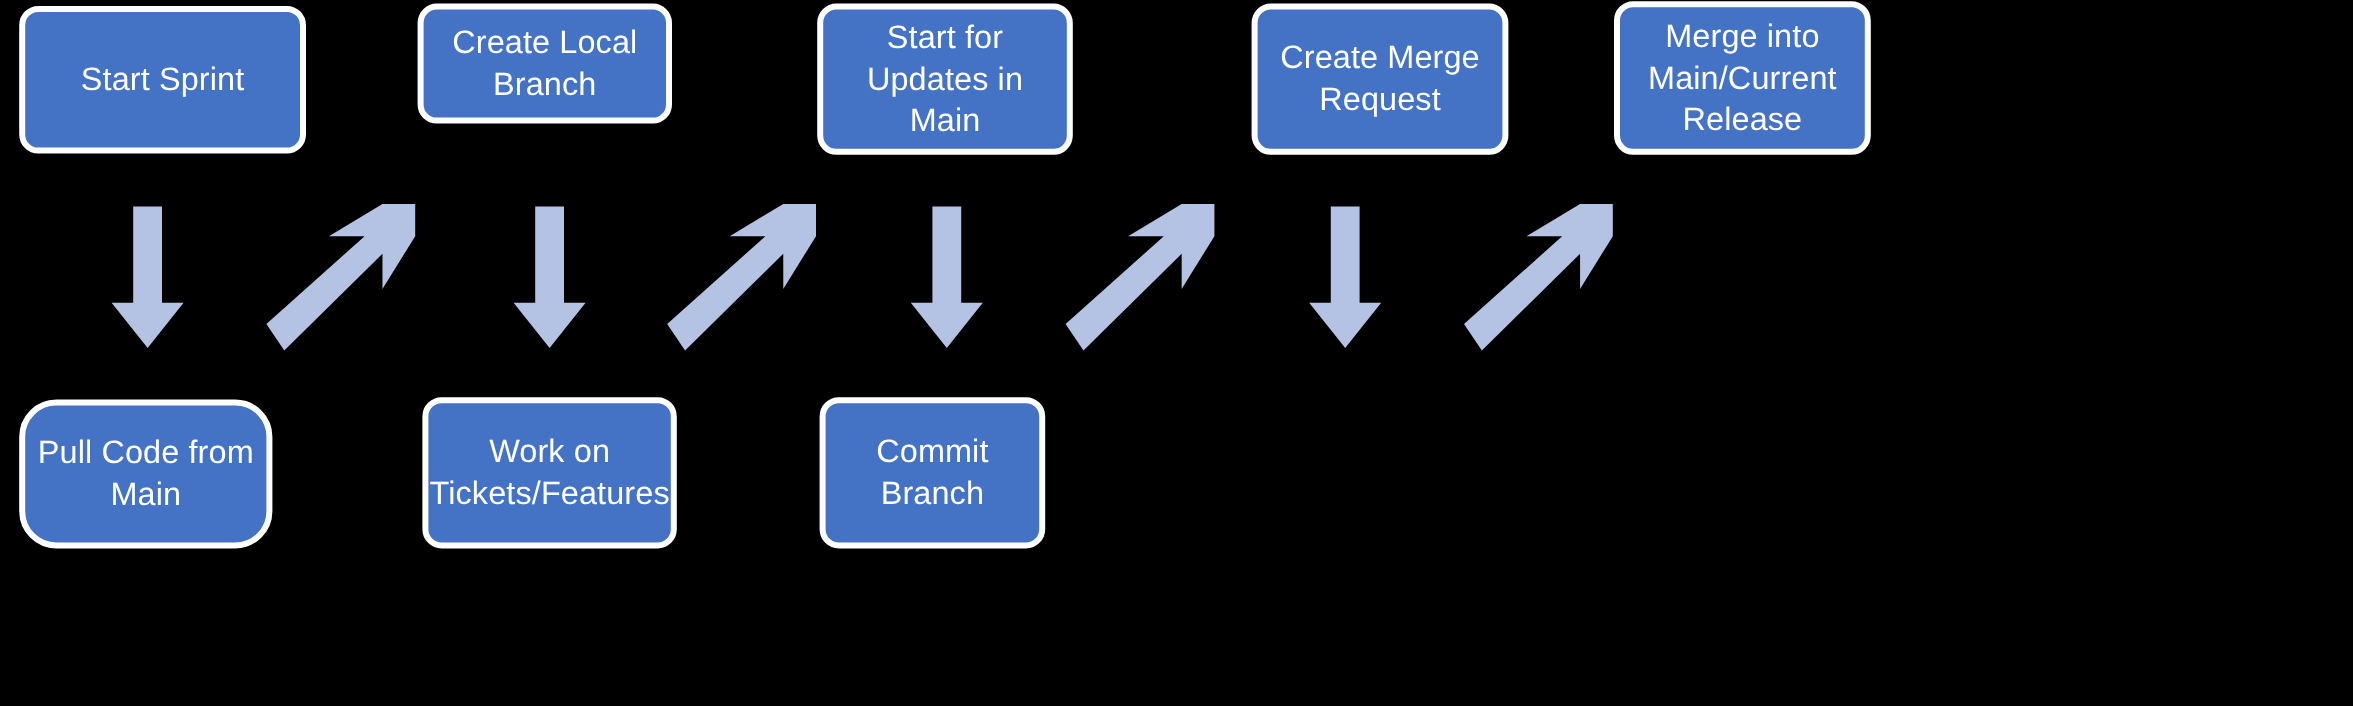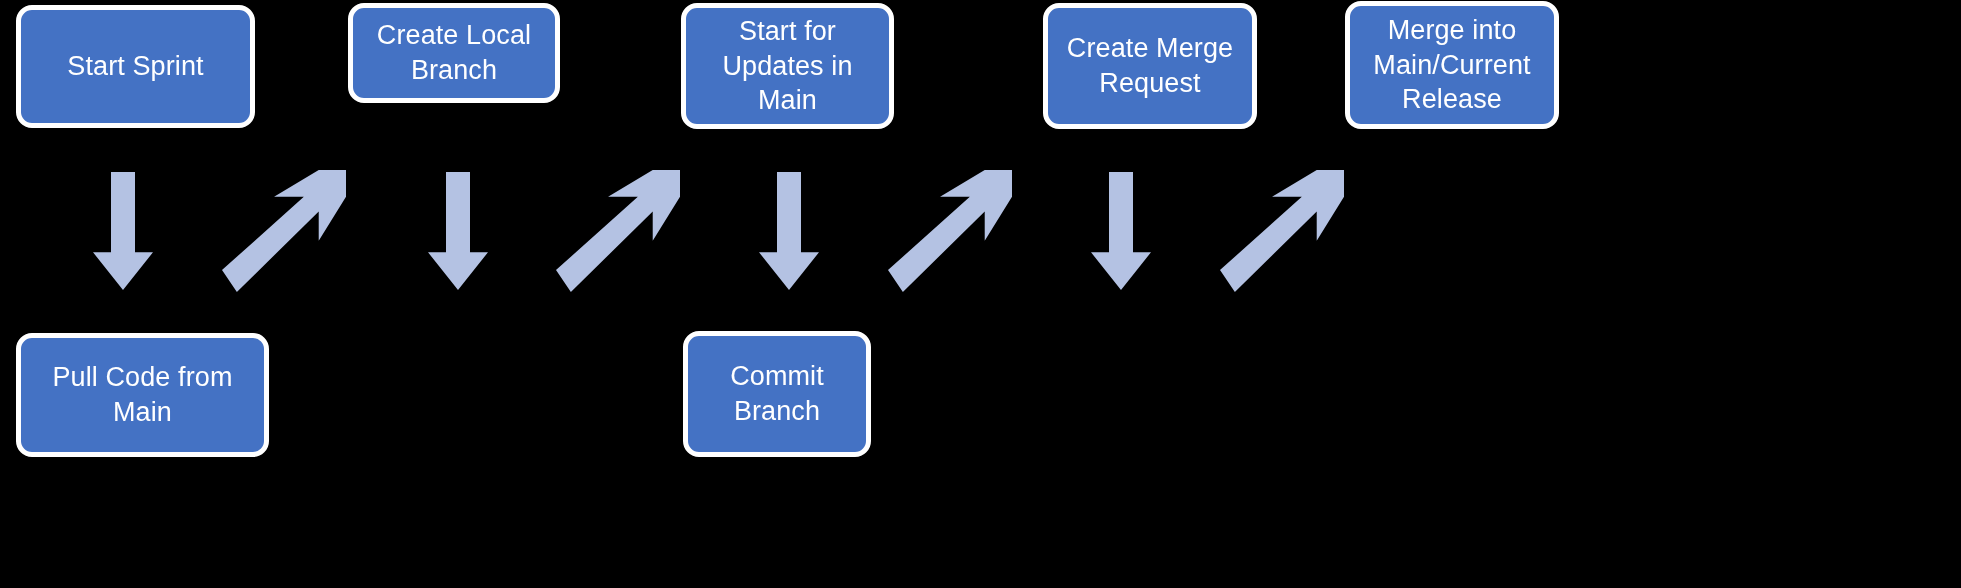--- a/index.html
+++ b/index.html
@@ -60,22 +60,24 @@
 <div class="node" style="left: 16px; top: 5px; width: 239px; height: 123px;">Start Sprint</div>
     <div class="node" style="left: 348px; top: 3px; width: 212px; height: 100px;">Create Local
 Branch</div>
     <div class="node" style="left: 681px; top: 3px; width: 213px; height: 126px;">Start for
 Updates in Main</div>
     <div class="node" style="left: 1013px; top: 3px; width: 214px; height: 126px; margin-left: 30px;">Create Merge
 Request</div>
     <div class="node" style="left: 1345px; top: 1px; width: 214px; height: 128px;">Merge into
 Main/Current
 Release</div>
-    <div class="node" style="left: 16px; top: 333px; width: 253px; height: 124px;">Pull Code from
+    <div class="node" style="left: 16px; top: 333px; width: 211px; height: 124px; border-radius: 31px;">Pull Code from
 Main</div>
+    <div class="node" style="left: 352px; top: 331px; width: 212px; height: 126px;">Work on
+Tickets/Features</div>
     <div class="node" style="left: 683px; top: 331px; width: 188px; height: 126px;">Commit Branch</div>
     <div class="arrow" style="left: 93px; top: 172px; width: 60px; height: 118px;">
       <svg width="60" height="118" viewBox="0 0 100 100" preserveAspectRatio="none">
         <path d="M 30 0 L 70 0 L 70 68 L 100 68 L 50 100 L 0 68 L 30 68 Z" fill="#B4C2E3"></path>
       </svg>
     </div>
     <div class="arrow" style="left: 222px; top: 170px; width: 124px; height: 122px;">
       <svg width="124" height="122" viewBox="0 0 100 100" preserveAspectRatio="none">
         <path d="M 0 82 L 12 100 L 78 34 L 78 58 L 100 22 L 100 0 L 78 0 L 42 22 L 66 22 Z" fill="#B4C2E3"></path>
       </svg>

